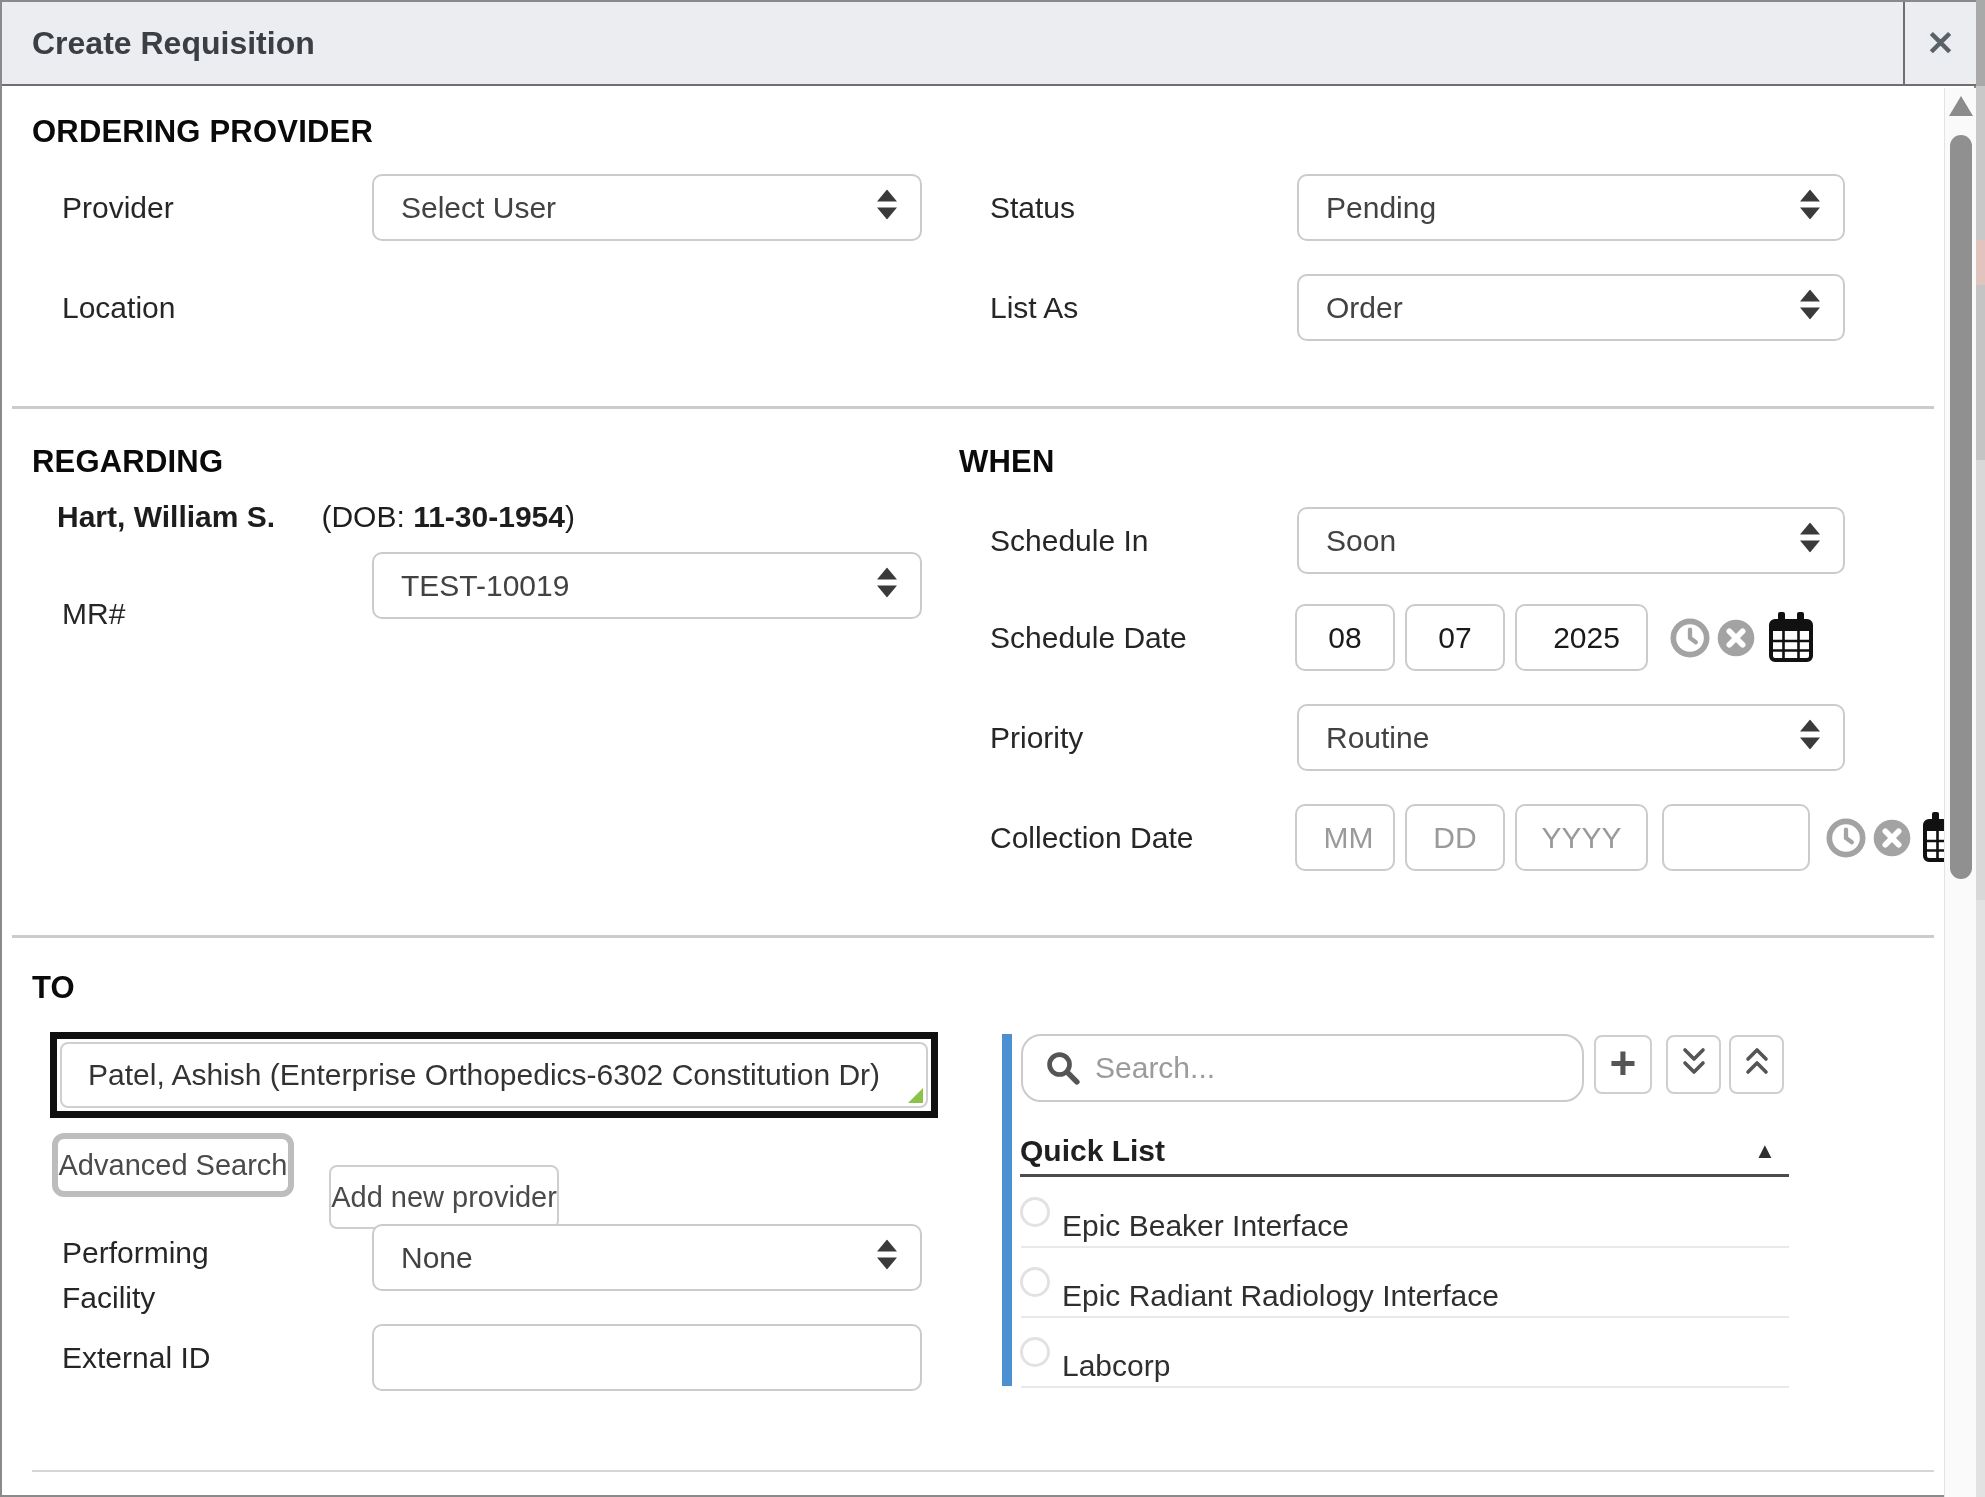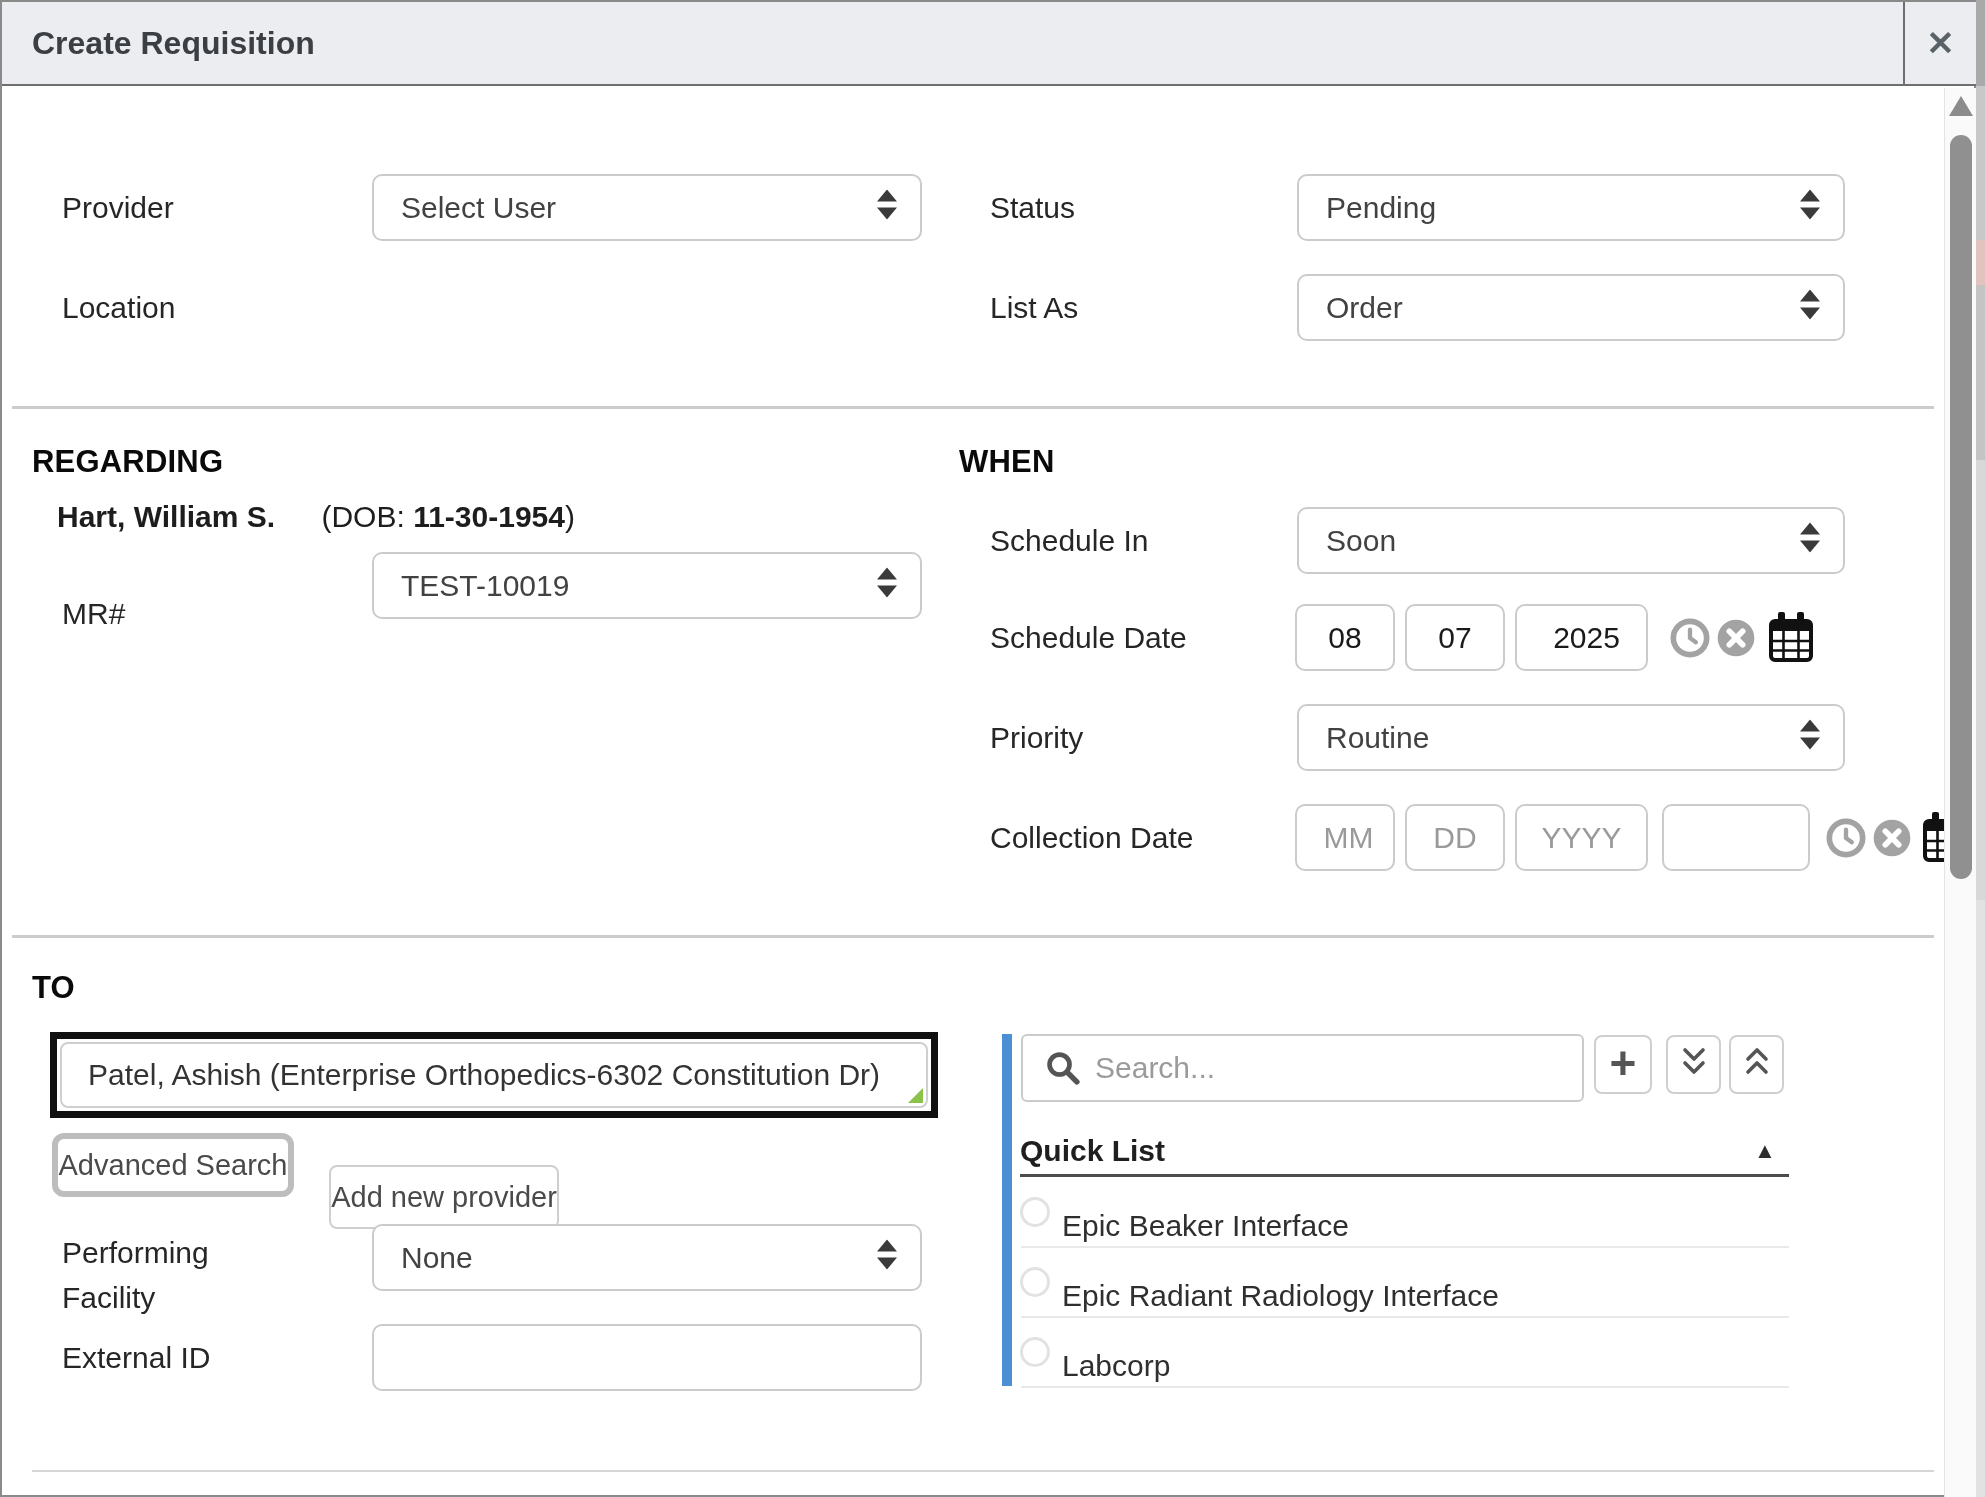--- a/index.html
+++ b/index.html
@@ -37,21 +37,21 @@
   .recipient-frame{position:absolute;left:48px;top:1030px;width:888px;height:86px;background:#fff;
                    border:7px solid #101010;box-sizing:border-box;padding:3px;}
   .recipient-inner{position:relative;width:100%;height:100%;border:2px solid #cfcfcf;border-radius:8px;
                    box-sizing:border-box;display:flex;align-items:center;padding-left:26px;
                    font-size:30px;color:#333;}
   .resize-grip{position:absolute;right:3px;bottom:3px;width:0;height:0;
                border-left:15px solid transparent;border-bottom:15px solid #8bc34a;}
   
   .accent-bar{position:absolute;left:1000px;top:1032px;width:10px;height:352px;}
   .searchbox{position:absolute;left:1019px;top:1032px;width:563px;height:68px;border:2px solid #cbcbcb;
-             border-radius:6px;box-sizing:border-box;display:flex;align-items:center;background:#fff;}
+             border-radius:20px;box-sizing:border-box;display:flex;align-items:center;background:#fff;}
   .searchbox input{border:none;outline:none;flex:1;font-size:30px;color:#333;margin-left:12px;
                    font-family:"Liberation Sans",sans-serif;background:transparent;}
   .searchbox input::placeholder{color:#9b9b9b;}
   .iconbtn{position:absolute;top:1033px;height:59px;border:2px solid #cfcfcf;border-radius:8px;
            background:#fff;display:flex;align-items:center;justify-content:center;box-sizing:border-box;
            cursor:pointer;}
   .plus-glyph{font-size:46px;font-weight:bold;color:#555;line-height:1;margin-top:-4px;}
   .ql-head{position:absolute;left:1018px;top:1132px;font-size:30px;font-weight:bold;color:#1f1f1f;}
   .ql-collapse{position:absolute;left:1752px;top:1136px;font-size:22px;color:#2e2e2e;cursor:pointer;}
   .ql-underline{position:absolute;left:1018px;top:1172px;width:769px;height:3px;background:#4c4c4c;}
@@ -79,20 +79,21 @@
   <div class="modal">
 
     <div class="titlebar">
       <div class="title">Create Requisition</div>
       <div class="close-sep"></div>
       <div class="close-btn">
         <span class="close-glyph">✕</span>
       </div>
     </div>
 
+    <div class="heading" style="left:30px;top:112px;">ORDERING PROVIDER</div>
 
     <div class="lbl" style="left:60px;top:172px;">Provider</div>
     <div class="field" style="left:370px;top:172px;width:550px;">
       <span>Select User</span>
       <span class="updown">
         <svg width="22" height="30" viewBox="0 0 22 30">
             <path d="M11 0 L21 12 H1 Z" fill="#3a3a3a"></path>
             <path d="M1 18 H21 L11 30 Z" fill="#3a3a3a"></path>
           </svg>
       </span>

